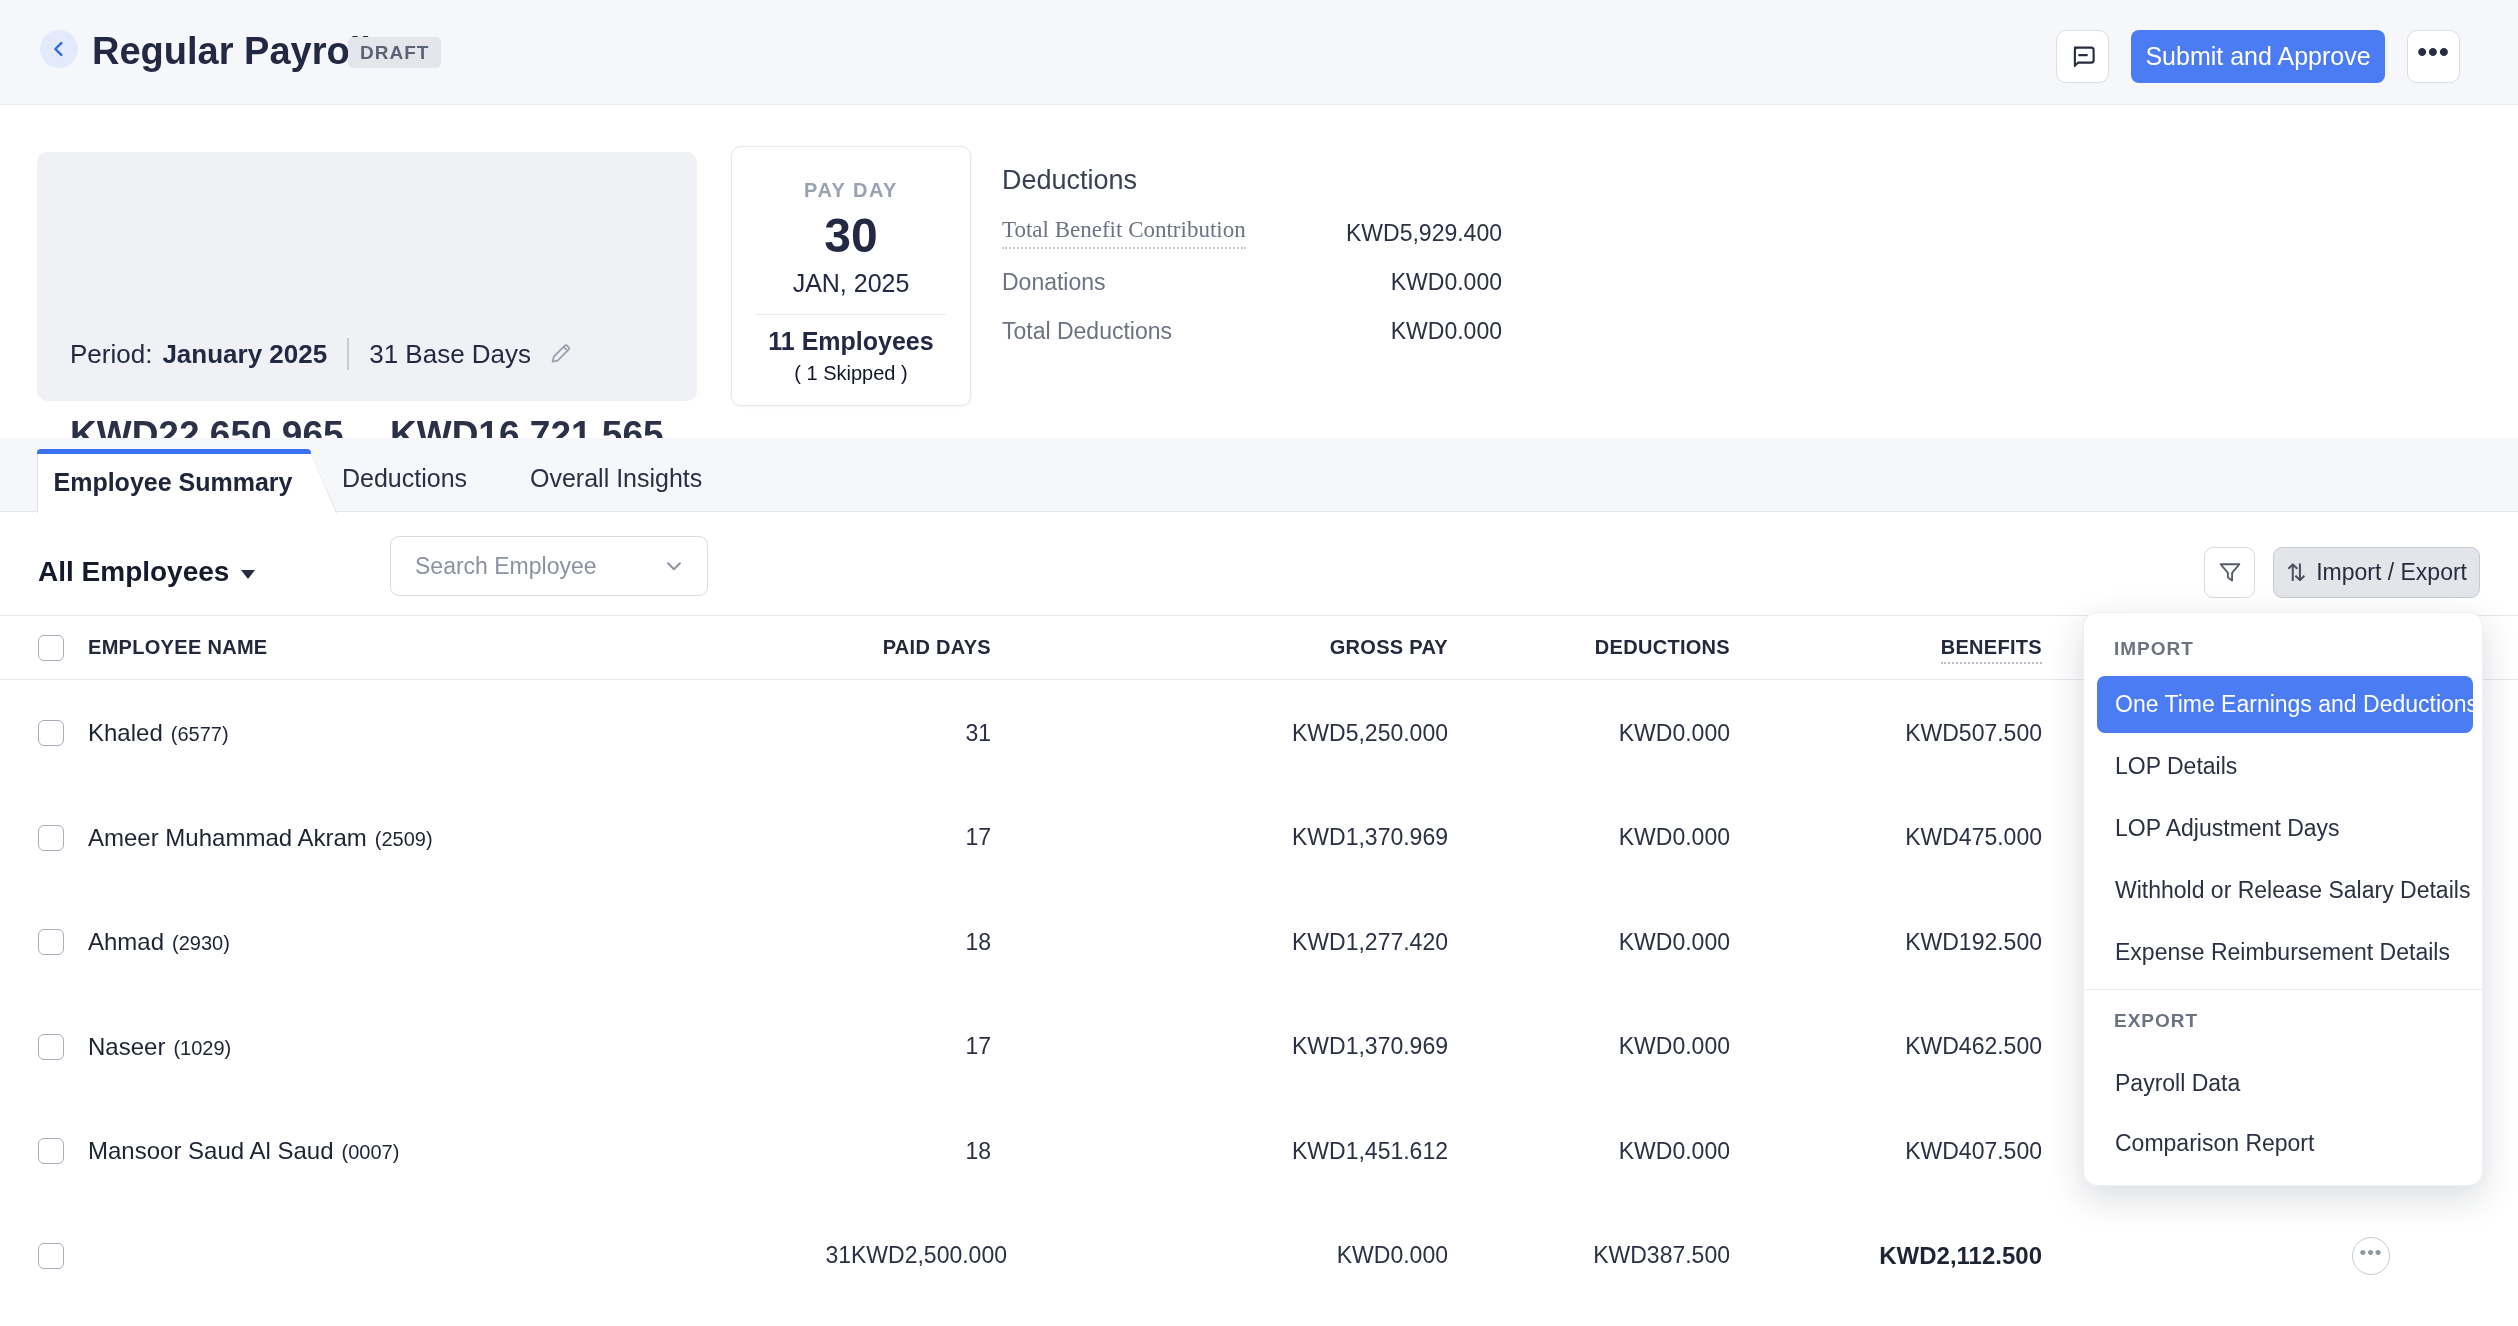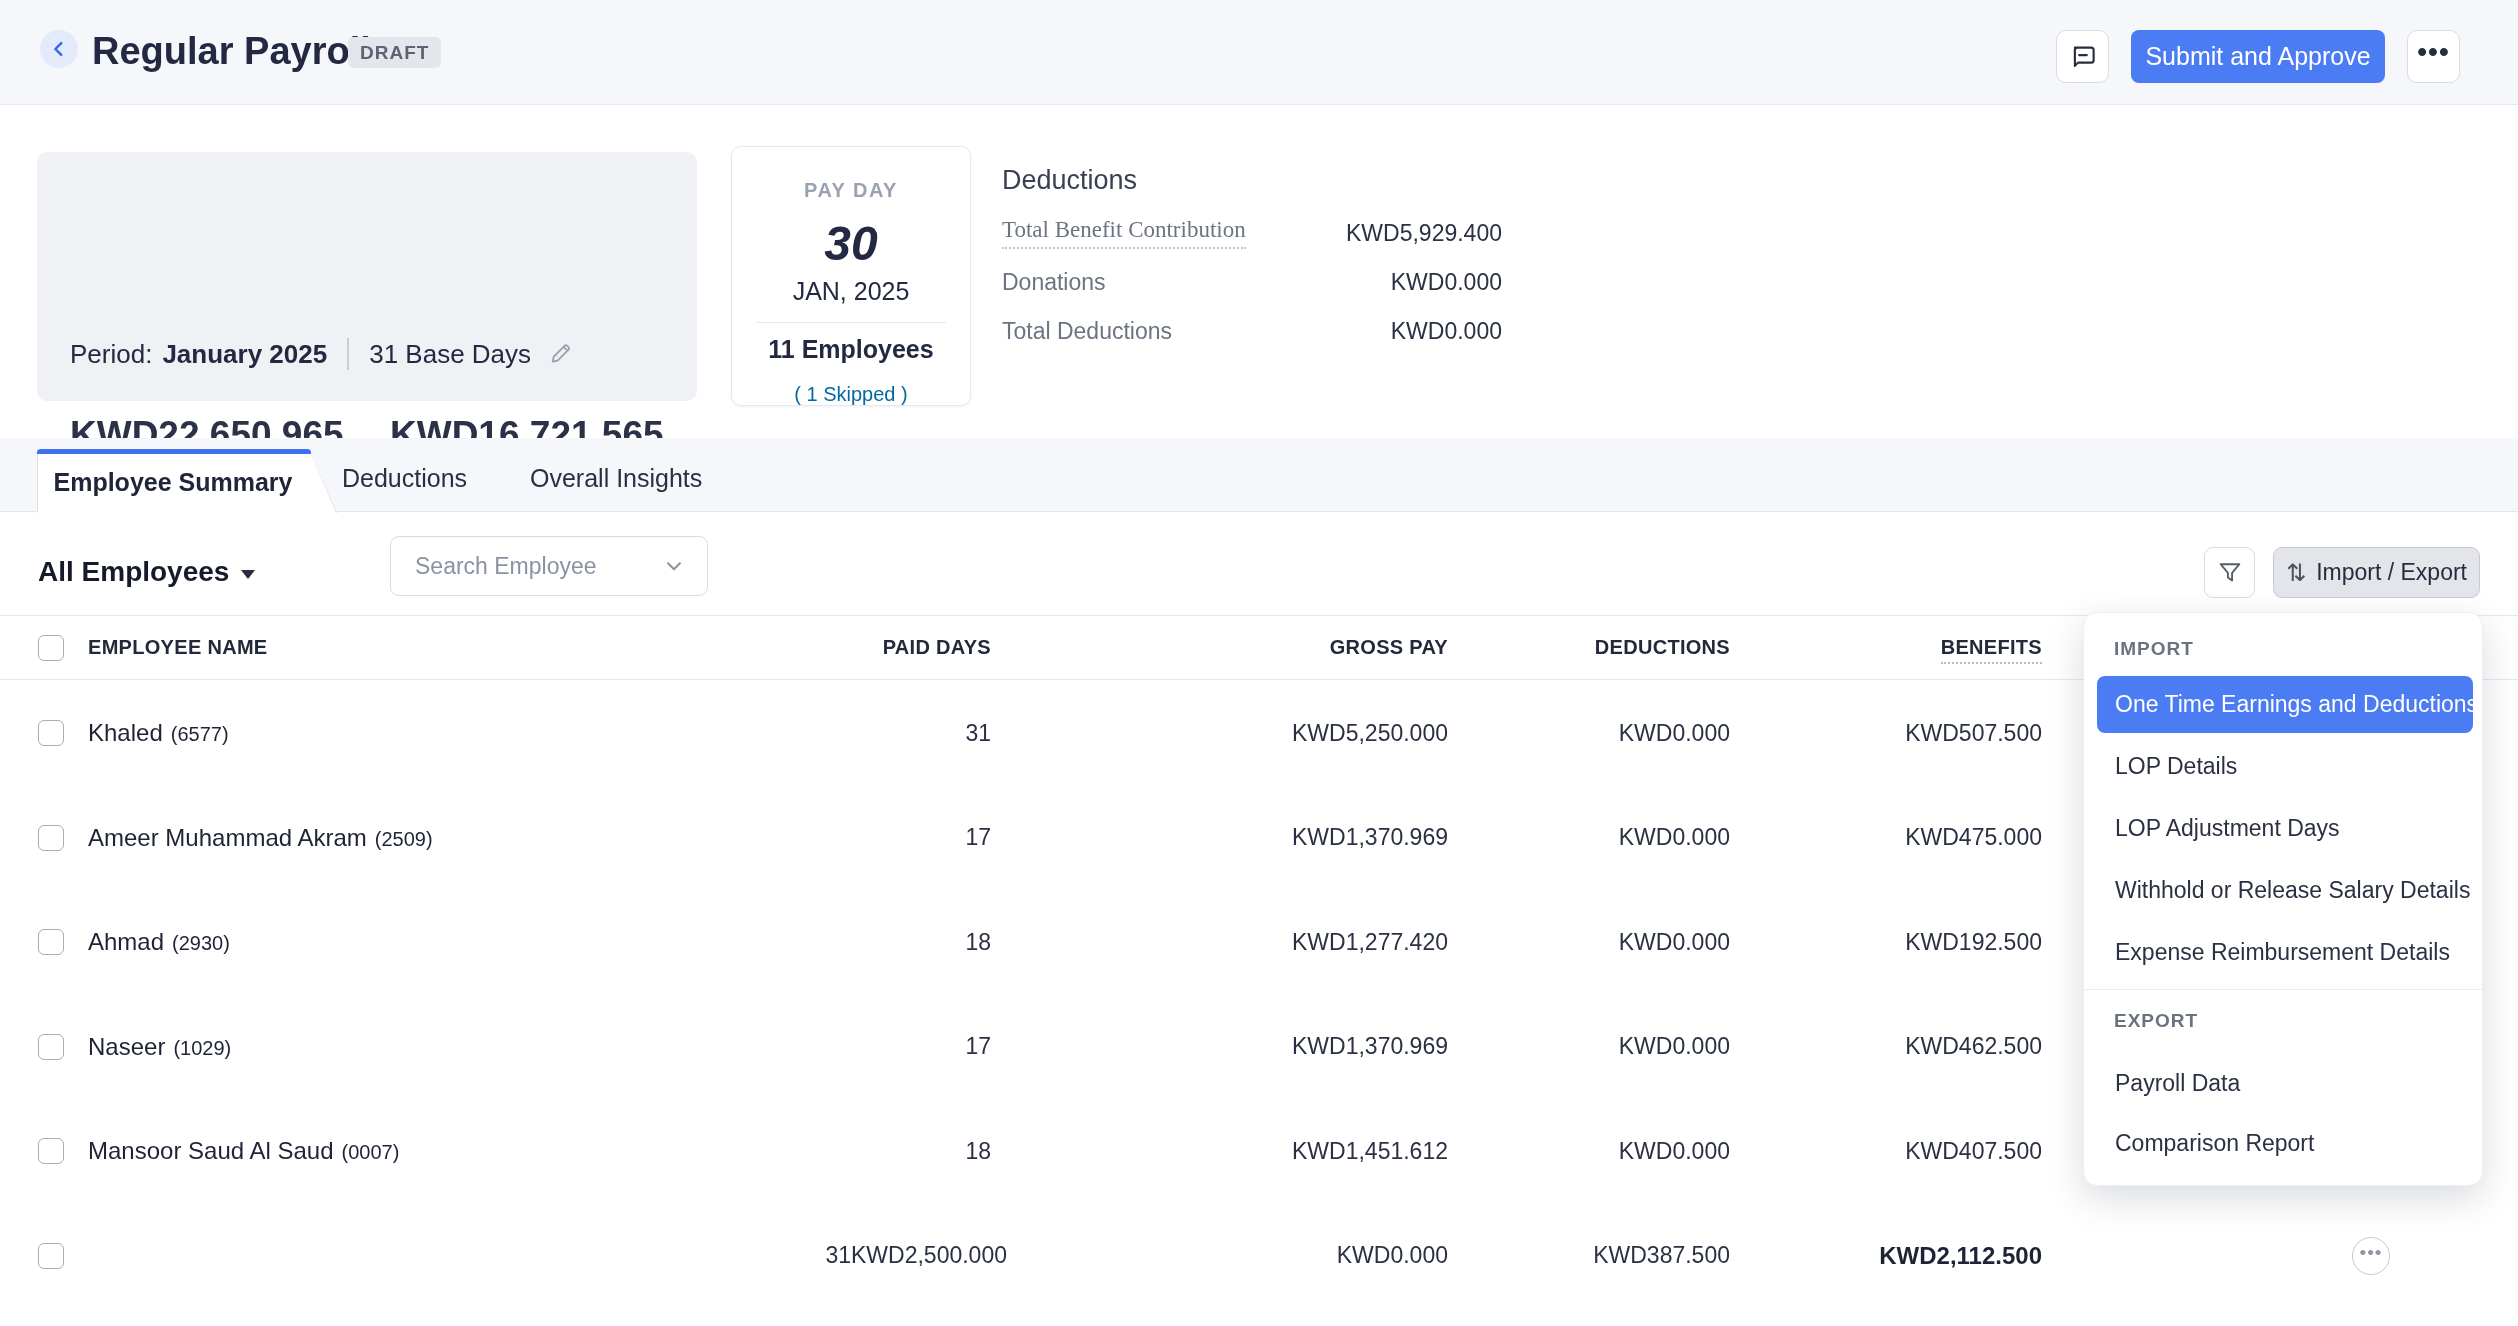--- a/index.html
+++ b/index.html
@@ -38,25 +38,25 @@
   .base-days { font-weight:500; color:#232942; margin-right:16px; }
   .amount-1 { position:absolute; left:33px; top:262px; font-size:37px; font-weight:600; color:#2b3147; }
   .amount-2 { position:absolute; left:353px; top:262px; font-size:37px; font-weight:600; color:#2b3147; }
   .amount-label-1 { position:absolute; left:33px; top:318px; font-size:20px; color:#989fad; letter-spacing:0.5px; }
   .amount-label-2 { position:absolute; left:353px; top:318px; font-size:20px; color:#989fad; letter-spacing:0.5px; }
   
   .payday-card { position:absolute; left:731px; top:146px; width:240px; height:260px;
     background:#fff; border:1px solid #e6e8ec; border-radius:10px;
     box-shadow:0 1px 3px rgba(25,39,80,0.06); text-align:center; }
   .payday-title { margin-top:32px; font-size:20px; font-weight:700; color:#9aa1b0; letter-spacing:1.5px; }
-  .payday-day { margin-top:14px; font-size:48px; font-weight:600; color:#232942;font-style:italic; }
+  .payday-day { margin-top:6px; font-size:48px; font-weight:600; color:#232942; }
   .payday-date { margin-top:6px; font-size:25px; font-weight:500; color:#232942; }
   .payday-divider { margin:16px 24px 0 24px; border-top:1px solid #e7e9ee; }
   .payday-employees { margin-top:12px; font-size:25px; font-weight:700; color:#232942; }
-  .payday-skipped { margin-top:19px; font-size:20px; font-weight:500; color:#0369a1; cursor:pointer; }
+  .payday-skipped { margin-top:6px; font-size:20px; font-weight:500; color:#0f172a; cursor:pointer; }
   
   .ded-panel { position:absolute; left:1002px; top:165px; width:500px; }
   .ded-title { position:absolute; left:0; top:0; font-size:27px; font-weight:500; color:#3a4152; }
   .ded-row { position:absolute; left:0; width:500px; height:32px; display:flex; align-items:center; }
   .ded-row.r0 { top:52px; } .ded-row.r1 { top:101px; } .ded-row.r2 { top:150px; }
   .ded-label { font-size:23px; color:#6c7383; }
   .ded-label.dotted { border-bottom:2px dotted #c3c8d0; padding-bottom:4px;font-family:Liberation Serif, serif; }
   .ded-value { margin-left:auto; font-size:23px; color:#2b3143; }
   
   .tab-strip { position:absolute; left:0; top:438px; width:2518px; height:74px;

